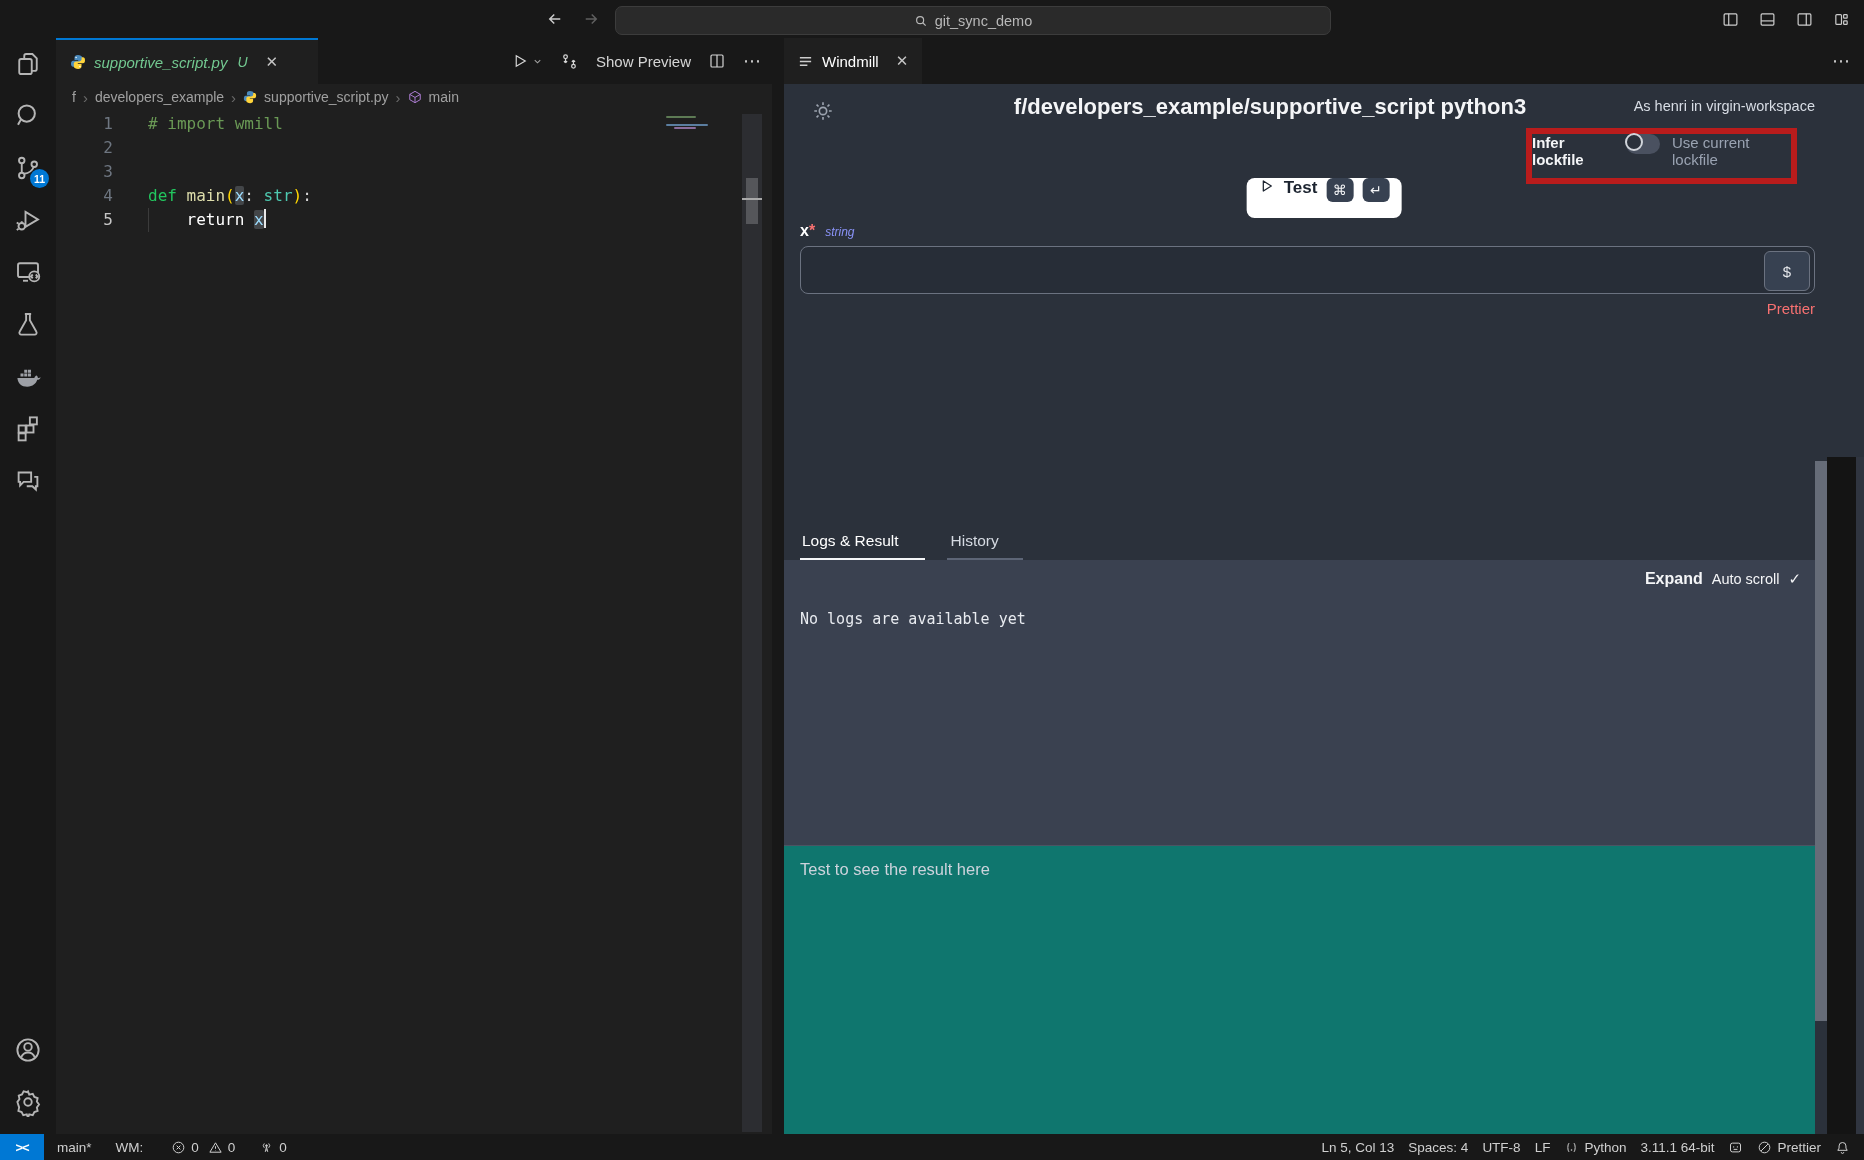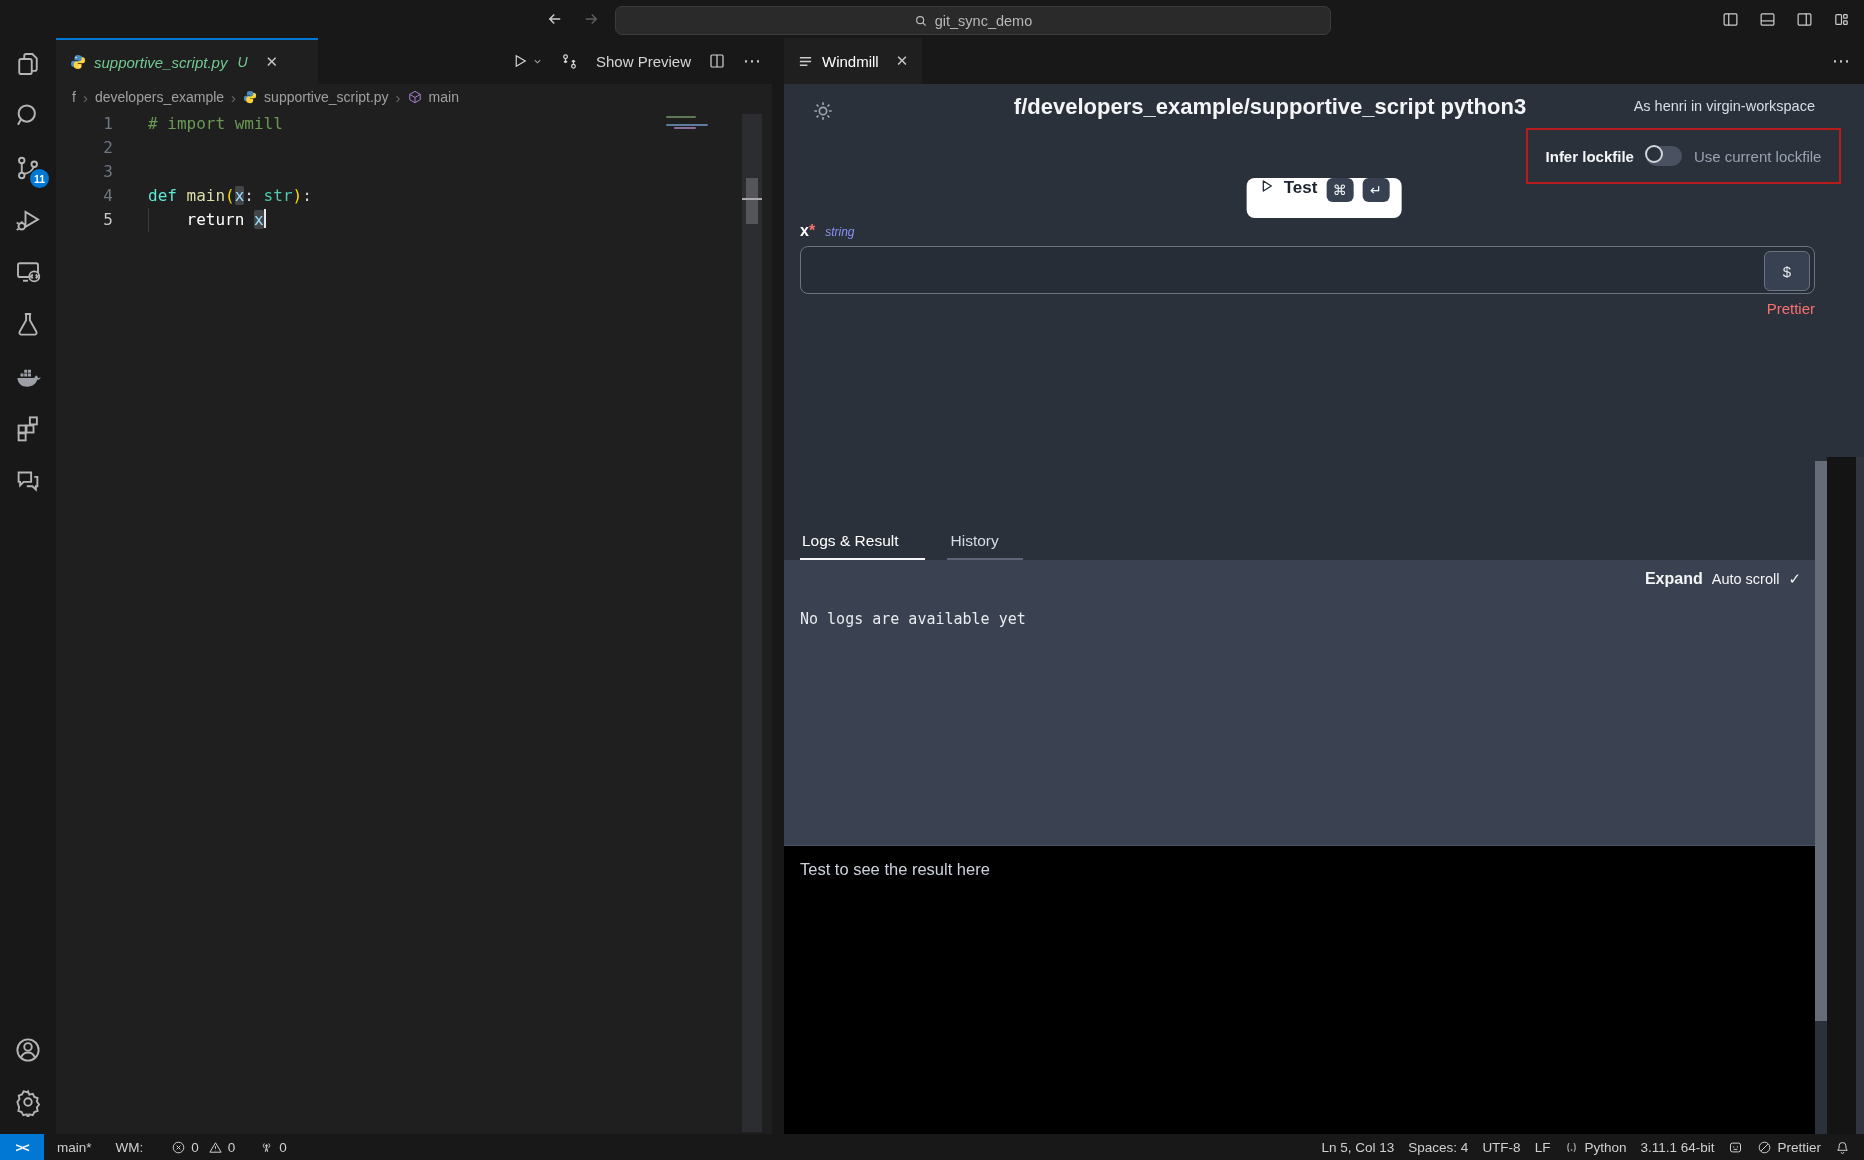--- a/index.html
+++ b/index.html
@@ -41,21 +41,21 @@
   #breadcrumbs{left:0;top:46px;width:716px;height:26px;display:flex;align-items:center;
                padding-left:16px;box-sizing:border-box;gap:7px;font-size:14px;color:#a0a0a0;background:#1f1f1f;}
   .bc-sep{color:#6b6b6b;font-size:15px;}
 
   
   #code{left:0;top:74px;width:716px;font-family:"DejaVu Sans Mono",monospace;font-size:16px;}
   .cl{display:flex;height:24px;line-height:24px;white-space:pre;}
   .ln{width:57px;text-align:right;color:#6e7681;flex:none;}
   .lc{padding-left:35px;color:#d4d4d4;}
   .ln.active{color:#c6c6c6;}
-  .tok-comment{color:#6a9955}.tok-kw{color:#5eead4}.tok-fn{color:#dcdcaa}.tok-paren{color:#ffd700}
+  .tok-comment{color:#6a9955}.tok-kw{color:#22c55e}.tok-fn{color:#dcdcaa}.tok-paren{color:#ffd700}
   .tok-param{color:#9cdcfe}.tok-plain{color:#d4d4d4}.tok-type{color:#4ec9b0}.tok-flow{color:#ffffff}
   .hl-word{background:rgba(110,117,125,.45);border-radius:2px;}
   .caret{display:inline-block;width:2px;height:19px;background:#e8e8e8;vertical-align:-3px;}
   #indent-guide{left:92px;top:170px;width:1px;height:24px;background:#3b3b3b;}
 
   
   #minimap{left:606px;top:74px;width:80px;height:60px;}
   .mm-line{position:absolute;height:2px;border-radius:1px;}
   #ovr-col{left:686px;top:76px;width:20px;height:1018px;background:#2c2d31;}
   #ovr-thumb{left:690px;top:140px;width:12px;height:46px;background:#55565a;}
@@ -68,22 +68,22 @@
   #pn-tabbar{left:0;top:0;width:1080px;height:46px;background:#181818;display:flex;align-items:flex-end;}
   #pn-tab{height:46px;background:#1f1f1f;display:flex;align-items:center;padding:0 14px;gap:9px;}
   #pn-tab .tlabel{color:#ffffff;font-size:15px;}
   #pn-tab .xclose{color:#c5c5c5;font-size:15px;margin-left:8px;}
   #pn-more{position:absolute;right:14px;top:0;height:46px;display:flex;align-items:center;color:#cfcfcf;}
 
   #webview{left:0;top:46px;width:1080px;height:1050px;background:#2b313b;color:#eceff4;}
   #wm-sun{left:28px;top:16px;}
   #wm-title{left:0;top:10px;width:972px;text-align:center;font-size:22px;font-weight:600;color:#f4f5f7;}
   #wm-context{right:49px;top:14px;font-size:14.5px;color:#d8dde5;}
-  #lockfile-box{left:742px;top:44px;width:315px;height:56px;border:2px solid #b91c1c;box-sizing:border-box;
-                display:flex;align-items:center;justify-content:center;gap:12px;}
+  #lockfile-box{left:742px;top:44px;width:271px;height:56px;border:6px solid #b91c1c;box-sizing:border-box;
+                display:flex;justify-content:center;gap:12px;}
   #lockfile-box .lf-label{font-size:15px;font-weight:600;color:#f4f5f7;}
   #lockfile-box .lf-label2{font-size:15px;color:#9aa3b2;}
   #toggle{width:36px;height:20px;border-radius:10px;background:#4a5160;position:relative;}
   #toggle .knob{position:absolute;left:-1px;top:-1px;width:18px;height:18px;border-radius:50%;
                 background:#2b313b;border:2px solid #d1d5db;box-sizing:border-box;}
   #test-btn{left:50%;top:94px;transform:translateX(-50%);height:40px;background:#ffffff;border-radius:8px;
             display:flex;align-items:flex-start;gap:9px;padding:0 12px;color:#1c2430;}
   #test-btn .tb-label{font-size:17px;font-weight:600;}
   .keycap{width:27px;height:24px;border-radius:6px;background:#374151;color:#f3f4f6;font-size:14px;
           display:flex;align-items:center;justify-content:center;}
@@ -101,21 +101,21 @@
   .pn-tab-item{padding:0 14px 8px 0;margin-right:22px;font-size:15.5px;}
   #tab-logs{color:#ffffff;border-bottom:2px solid #f4f5f7;padding-left:2px;padding-right:26px;}
   #tab-history{color:#d5dae2;border-bottom:2px solid #5d6576;padding-left:4px;padding-right:24px;}
 
   #logs-pane{left:0;top:476px;width:1031px;height:285px;background:#3a4150;}
   #logs-controls{position:absolute;right:14px;top:10px;display:flex;align-items:center;gap:9px;color:#f4f5f7;}
   #logs-controls .expand{font-size:16px;font-weight:700;}
   #logs-controls .autoscroll{font-size:14.5px;}
   #logs-empty{position:absolute;left:16px;top:50px;font-family:"DejaVu Sans Mono",monospace;font-size:15px;color:#e8ebf0;}
   #pane-divider{left:0;top:761px;width:1031px;height:1px;background:#4b5463;}
-  #result-pane{left:0;top:762px;width:1031px;height:288px;background:#000000;}
+  #result-pane{left:0;top:762px;width:1031px;height:288px;background:#0f766e;}
   #result-placeholder{position:absolute;left:16px;top:14px;font-size:16.5px;color:#cdd3dc;}
 
   #wv-scroll-thumb{left:1031px;top:377px;width:12px;height:560px;background:#666c78;}
   #wv-scroll-track{left:1043px;top:373px;width:29px;height:677px;background:#141414;}
   #wv-edge-strip{left:1072px;top:373px;width:8px;height:677px;background:#303540;}
 
   
   #statusbar{left:0;top:1134px;width:1864px;height:26px;background:#181818;display:flex;align-items:center;
              font-size:13.5px;color:#cfcfcf;}
   #sb-remote{width:44px;height:26px;background:#0078d4;color:#fff;display:flex;align-items:center;justify-content:center;

